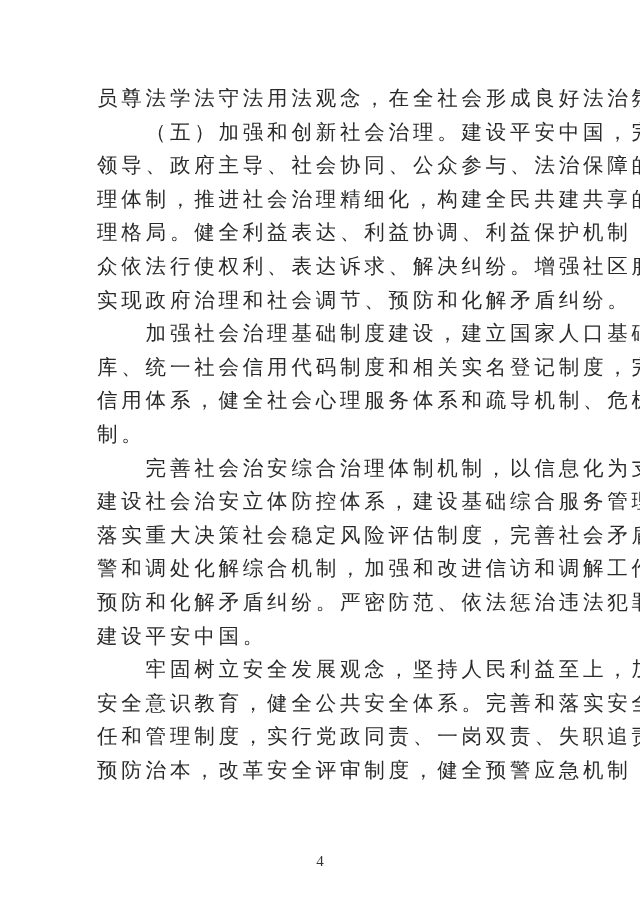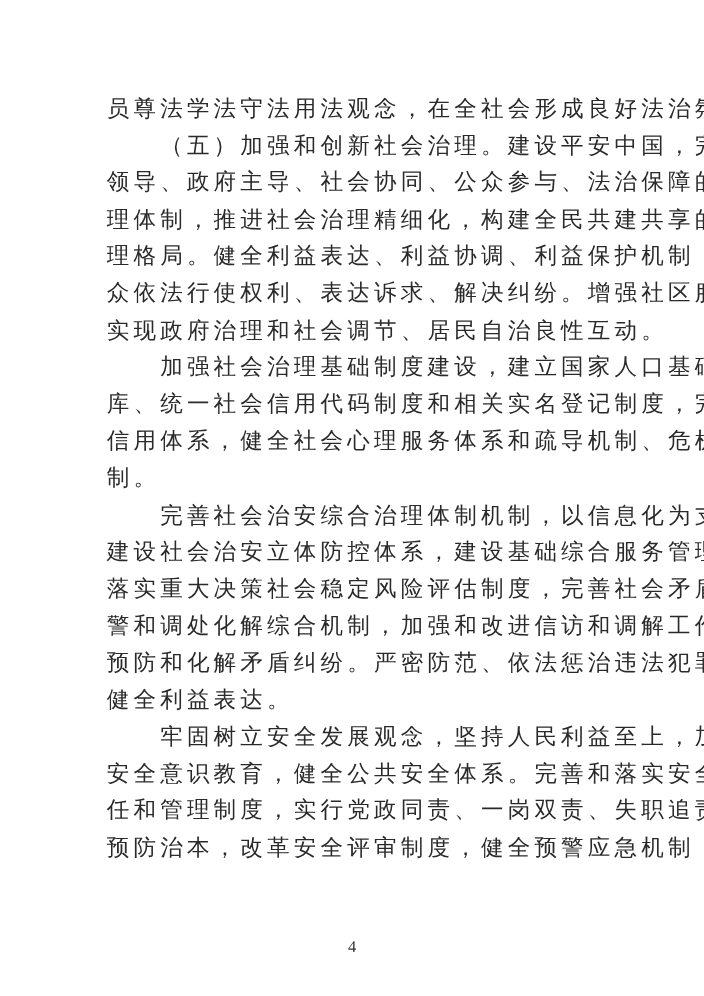--- a/index.html
+++ b/index.html
@@ -54,30 +54,30 @@
 <body>
 
 <div class="page">
   <div class="body-text">
     <div class="line">员尊法学法守法用法观念，在全社会形成良好法治氛围和法</div>
     <div class="line indent">　　（五）加强和创新社会治理。建设平安中国，完善党委</div>
     <div class="line">领导、政府主导、社会协同、公众参与、法治保障的社会治</div>
     <div class="line">理体制，推进社会治理精细化，构建全民共建共享的社会治</div>
     <div class="line">理格局。健全利益表达、利益协调、利益保护机制，引导群</div>
     <div class="line">众依法行使权利、表达诉求、解决纠纷。增强社区服务功能，</div>
-    <div class="line">实现政府治理和社会调节、居民自治良性互动。</div>
+    <div class="line">实现政府治理和社会调节、预防和化解矛盾纠纷。</div>
     <div class="line indent">　　加强社会治理基础制度建设，建立国家人口基础信息</div>
     <div class="line">库、统一社会信用代码制度和相关实名登记制度，完善社会</div>
     <div class="line">信用体系，健全社会心理服务体系和疏导机制、危机干预机</div>
     <div class="line">制。</div>
     <div class="line indent">　　完善社会治安综合治理体制机制，以信息化为支撑加快</div>
     <div class="line">建设社会治安立体防控体系，建设基础综合服务管理平台。</div>
     <div class="line">落实重大决策社会稳定风险评估制度，完善社会矛盾排查预</div>
     <div class="line">警和调处化解综合机制，加强和改进信访和调解工作，有效</div>
     <div class="line">预防和化解矛盾纠纷。严密防范、依法惩治违法犯罪活动，</div>
-    <div class="line">健全利益表达。</div>
+    <div class="line">建设平安中国。</div>
     <div class="line indent">　　牢固树立安全发展观念，坚持人民利益至上，加强全民</div>
     <div class="line">安全意识教育，健全公共安全体系。完善和落实安全生产责</div>
     <div class="line">任和管理制度，实行党政同责、一岗双责、失职追责，强化</div>
     <div class="line">预防治本，改革安全评审制度，健全预警应急机制，加大监</div>
   </div>
   <div class="page-number">4</div>
 </div>
 
 </body></html>

